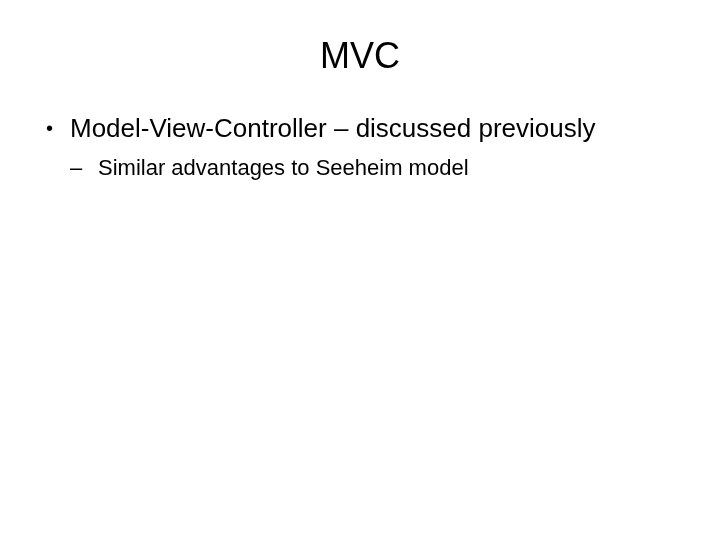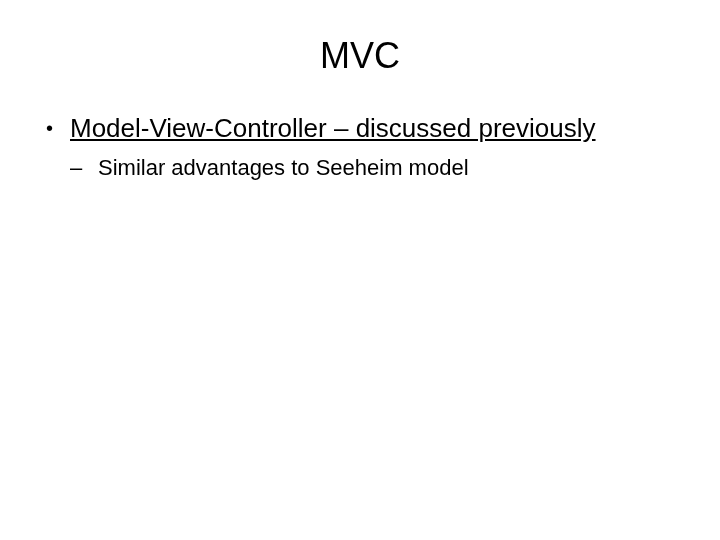--- a/index.html
+++ b/index.html
@@ -44,21 +44,20 @@
       padding-left: 6px;
     }
     .bullet-1 .marker::before {
       content: "•";
       font-size: 20px;
       position: relative;
       top: -2px;
     }
     .bullet-1 .text {
       flex: 1;
-      text-decoration: underline;
     }
     .bullet-2 {
       font-size: 22px;
       line-height: 1.3;
       display: flex;
       margin-left: 30px;
       margin-top: 2px;
     }
     .bullet-2 .marker {
       width: 28px;

